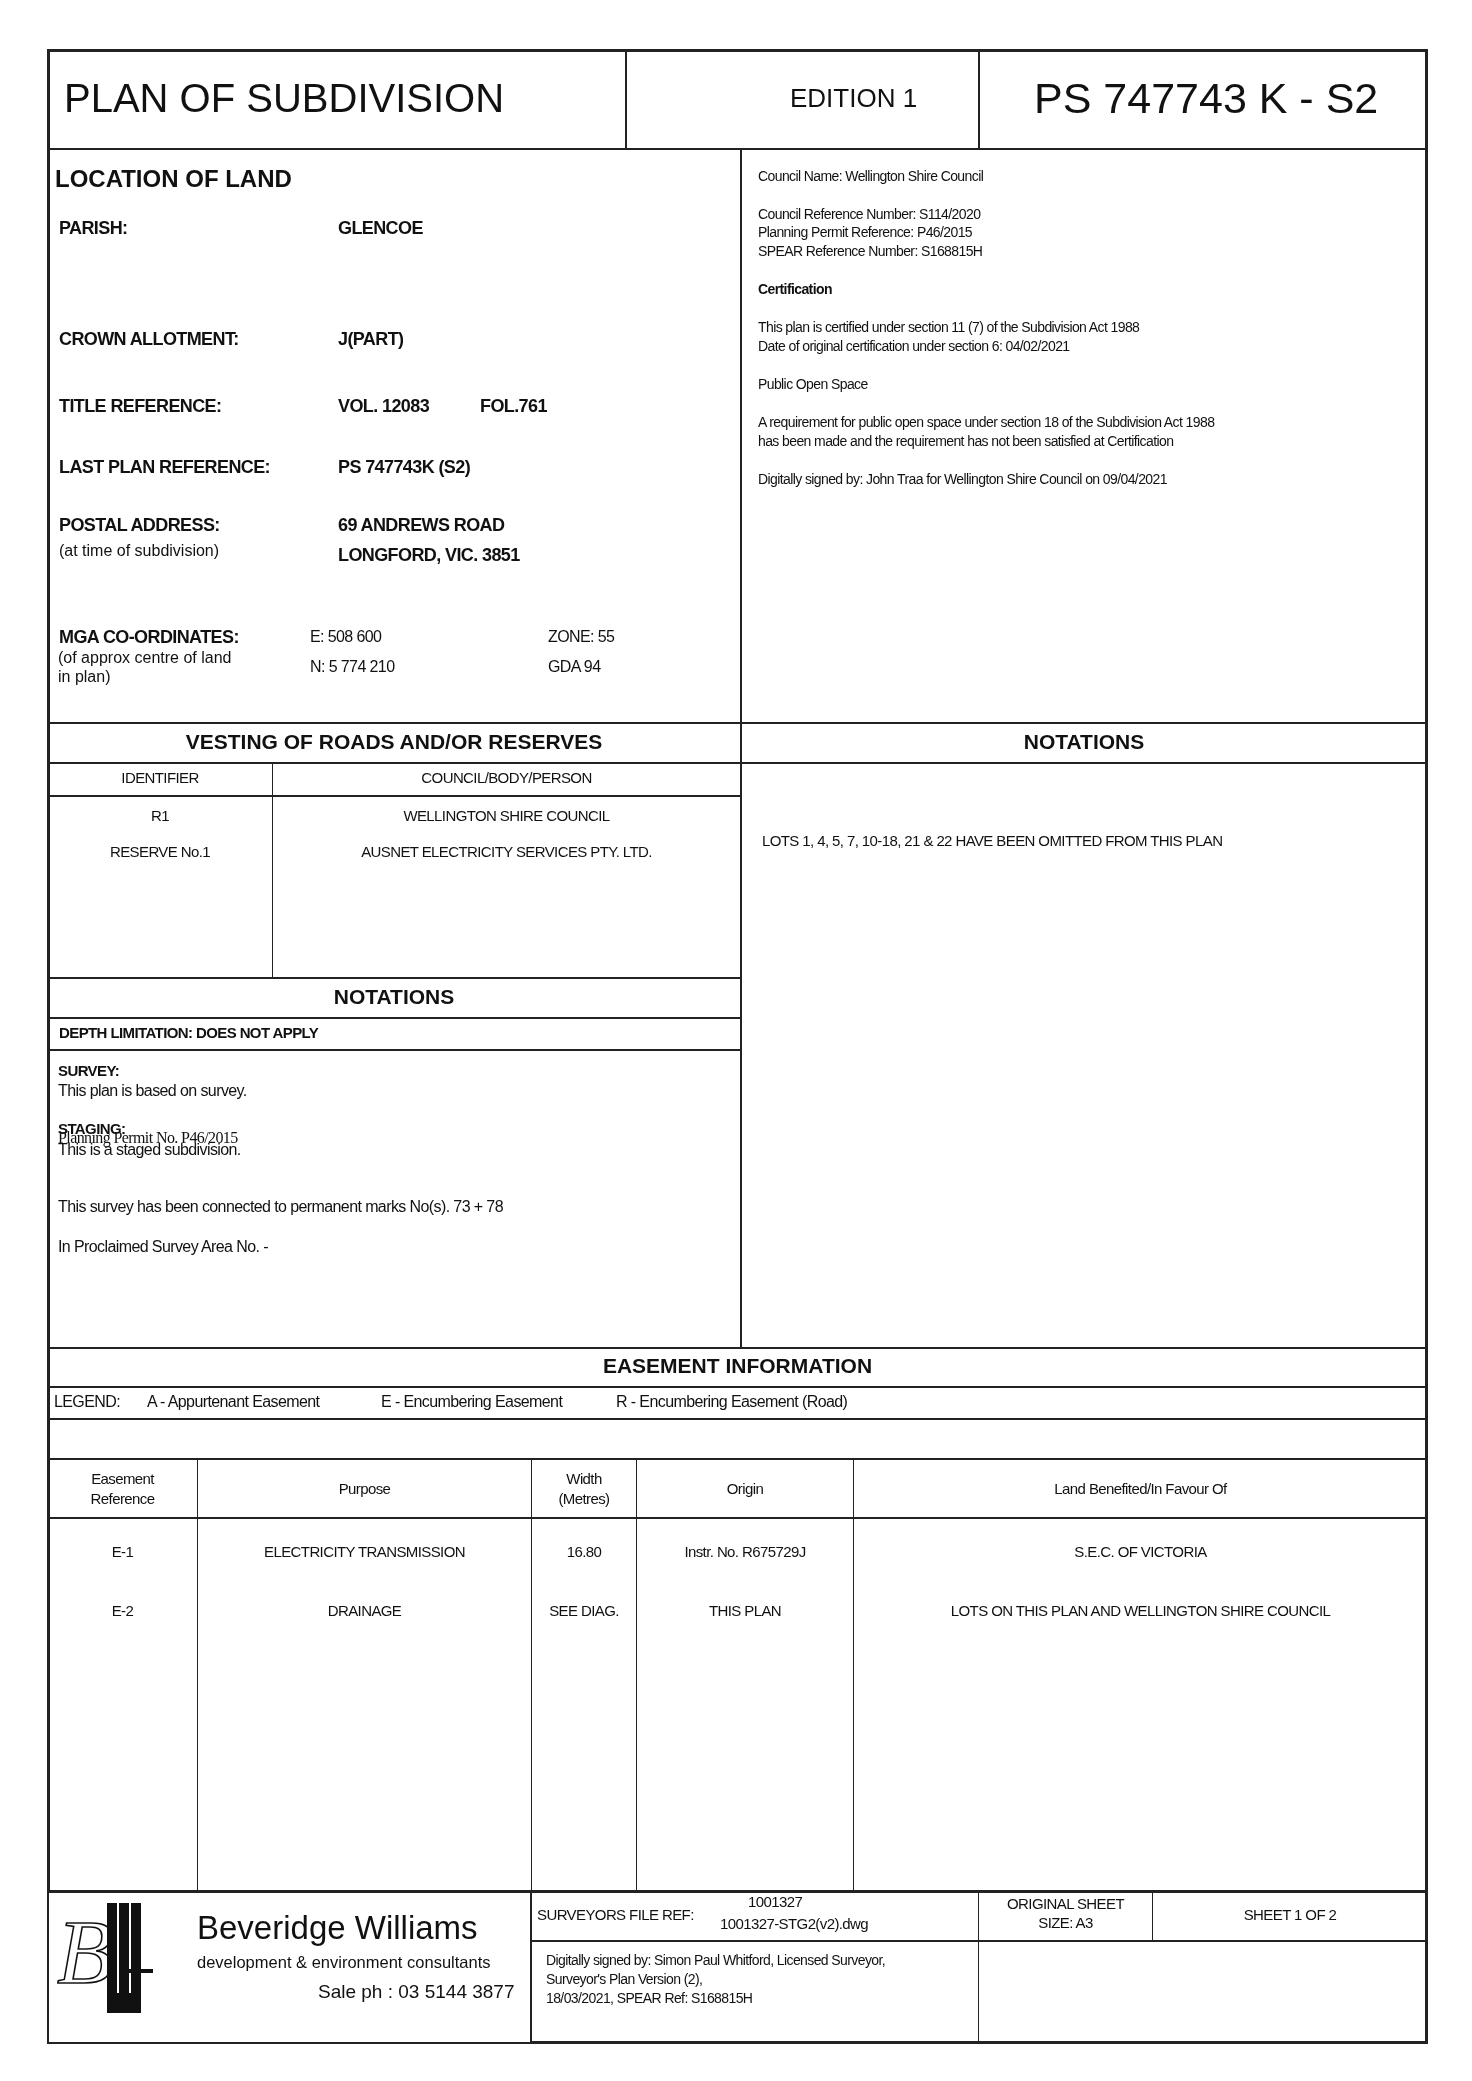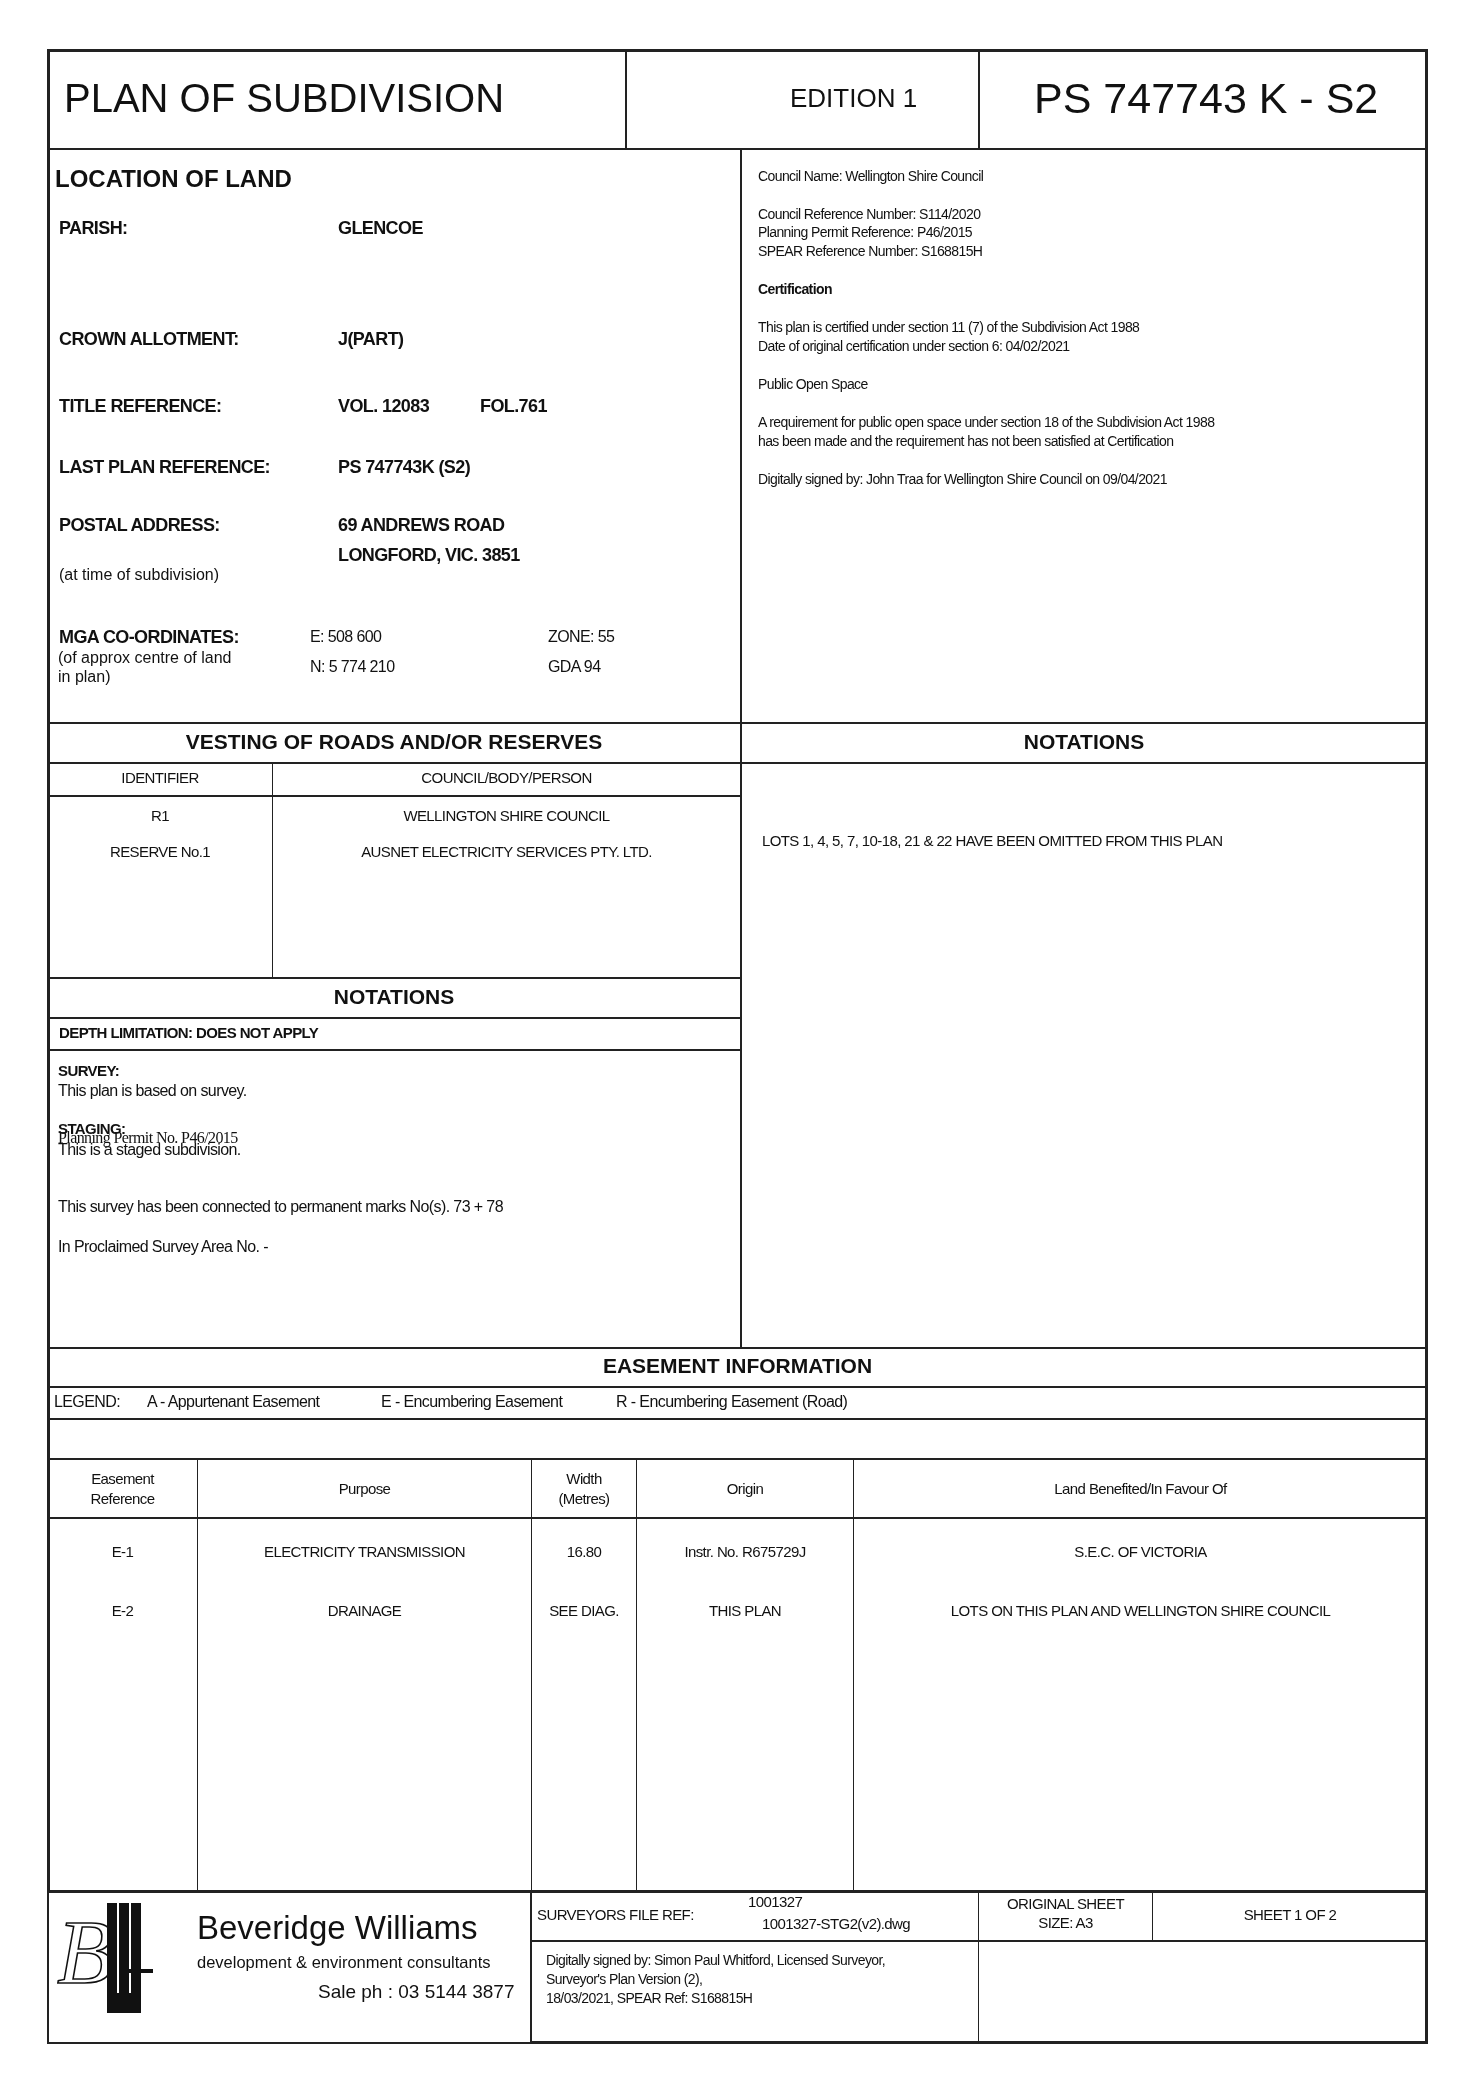--- a/index.html
+++ b/index.html
@@ -42,21 +42,21 @@
 <div class="t bold cn" style="left:338px; top:329px; font-size:18px;">J(PART)</div>
 
 <div class="t bold cn" style="left:59px; top:396px; font-size:18px;">TITLE REFERENCE:</div>
 <div class="t bold cn" style="left:338px; top:396px; font-size:18px;">VOL. 12083</div>
 <div class="t bold cn" style="left:480px; top:396px; font-size:18px;">FOL.761</div>
 
 <div class="t bold cn" style="left:59px; top:457px; font-size:18px;">LAST PLAN REFERENCE:</div>
 <div class="t bold cn" style="left:338px; top:457px; font-size:18px;">PS 747743K (S2)</div>
 
 <div class="t bold cn" style="left:59px; top:515px; font-size:18px;">POSTAL ADDRESS:</div>
-<div class="t" style="left:59px; top:542px; font-size:16px;margin-top:24px;">(at time of subdivision)</div>
+<div class="t" style="left:59px; top:542px; font-size:16px;">(at time of subdivision)</div>
 <div class="t bold cn" style="left:338px; top:515px; font-size:18px;">69 ANDREWS ROAD</div>
 <div class="t bold cn" style="left:338px; top:545px; font-size:18px;">LONGFORD, VIC. 3851</div>
 
 <div class="t bold cn" style="left:59px; top:627px; font-size:18px;">MGA CO-ORDINATES:</div>
 <div class="t" style="left:58px; top:649px; font-size:16px;">(of approx centre of land</div>
 <div class="t" style="left:58px; top:668px; font-size:16px;">in plan)</div>
 <div class="t cn" style="left:310px; top:628px; font-size:16px;">E: 508 600</div>
 <div class="t cn" style="left:310px; top:658px; font-size:16px;">N: 5 774 210</div>
 <div class="t cn" style="left:548px; top:628px; font-size:16px;">ZONE: 55</div>
 <div class="t cn" style="left:548px; top:658px; font-size:16px;">GDA 94</div>
@@ -158,20 +158,20 @@
   <div class="t" style="left:269px; top:88px; font-size:19px; color:#111;">Sale ph : 03 5144 3877</div>
 </div>
 
 <div class="vline" style="left:530px; top:1891px; height:152px;"></div>
 <div class="vline thin" style="left:978px; top:1891px; height:152px;"></div>
 <div class="vline thin" style="left:1152px; top:1891px; height:49px;"></div>
 <div class="hline" style="left:531px; top:1940px; width:896px;"></div>
 
 <div class="t cn" style="left:537px; top:1906px; font-size:15px;">SURVEYORS FILE REF:</div>
 <div class="t cn" style="left:748px; top:1893px; font-size:15px;">1001327</div>
-<div class="t cn" style="left:762px; top:1915px; font-size:15px;">1001327-STG2(v2).dwg</div>
+<div class="t cn" style="left:720px; top:1915px; font-size:15px;">1001327-STG2(v2).dwg</div>
 <div class="t cn center" style="left:979px; top:1895px; width:173px; font-size:15px;">ORIGINAL SHEET</div>
 <div class="t cn center" style="left:979px; top:1914px; width:173px; font-size:15px;">SIZE: A3</div>
 <div class="t cn center" style="left:1153px; top:1906px; width:274px; font-size:15px;">SHEET  1  OF  2</div>
 
 <div class="t cn" style="left:546px; top:1952px; font-size:14px;">Digitally signed by: Simon Paul Whitford, Licensed Surveyor,</div>
 <div class="t cn" style="left:546px; top:1971px; font-size:14px;">Surveyor's Plan Version (2),</div>
 <div class="t cn" style="left:546px; top:1990px; font-size:14px;">18/03/2021, SPEAR Ref: S168815H</div>
 
 </body></html>

